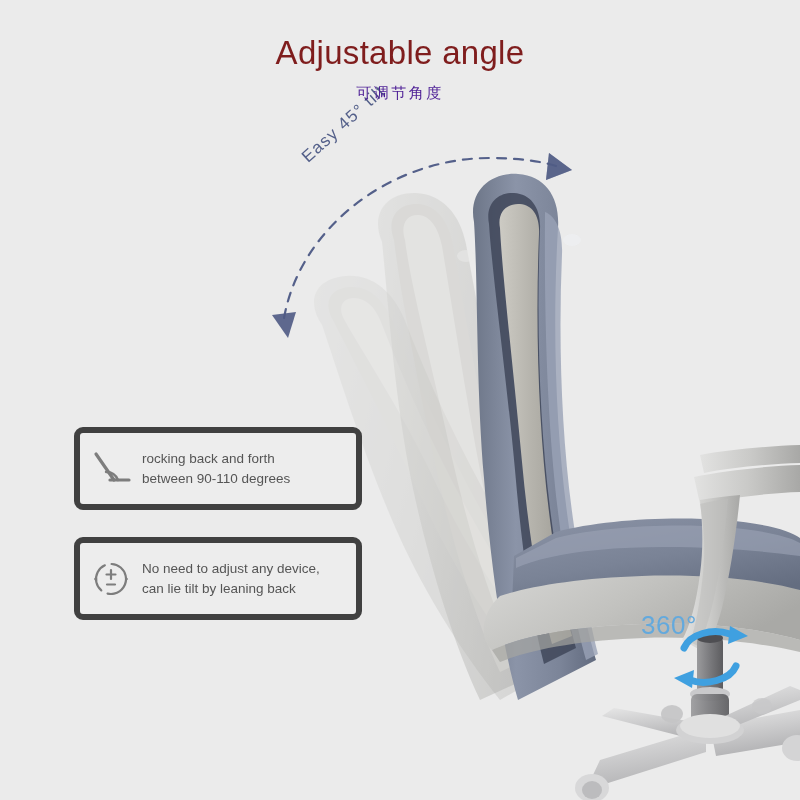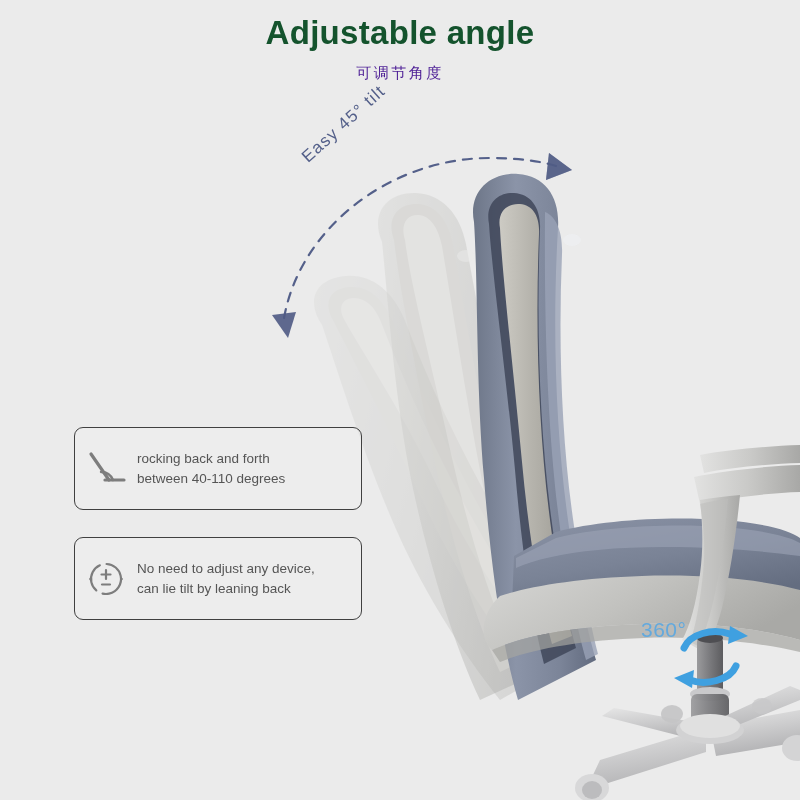--- a/index.html
+++ b/index.html
@@ -7,48 +7,48 @@
     width:800px; height:800px; overflow:hidden;
     background:#ebebeb;
     font-family:"Liberation Sans", sans-serif;
     position:relative;
   }
   #stage { position:absolute; inset:0; }
 
   
   .header { position:absolute; top:0; left:0; width:800px; text-align:center; }
   .title {
-    font-size:33px; font-weight:700; color:#14532d;
-    letter-spacing:.3px; margin-top:16px; line-height:1;
+    font-size:33px; font-weight:400; color:#7f1d1d;
+    letter-spacing:.3px; margin-top:36px; line-height:1;
   }
   .subtitle {
     font-size:15px; color:#4c1d95; margin-top:15px;
     letter-spacing:2.5px; font-family:"DejaVu Sans", sans-serif;
   }
 
   
   .arc-layer { position:absolute; left:0; top:0; width:800px; height:800px; pointer-events:none; }
   .arc-label {
     position:absolute; left:298px; top:152px;
     font-size:17px; color:#54608a; letter-spacing:1.2px;
     transform:rotate(-42deg); transform-origin:left top;
     white-space:nowrap;
   }
 
   
   .rot-label {
     position:absolute; left:641px; top:610px;
-    font-size:21px; color:#63a9dd; letter-spacing:.5px;margin-top:8px;
+    font-size:26px; color:#63a9dd; letter-spacing:.5px;
   }
 
   
   .cards { position:absolute; left:74px; top:427px; width:288px; }
   .card {
     position:relative; height:83px; margin-bottom:27px;
-    border:1px solid #404040; border-radius:9px;
+    border:6px solid #404040; border-radius:9px;
     background:rgba(255,255,255,0.10);
     display:flex; align-items:center;
   }
   .card-icon { width:62px; flex:0 0 62px; display:flex; align-items:center; justify-content:center; }
   .card-text {
     font-size:13.5px; color:#555; line-height:1.45;
     padding-right:10px;
   }
   .card-text span { display:block; white-space:nowrap; }
 </style>
@@ -225,21 +225,21 @@
     <div class="card">
       <div class="card-icon">
         <svg width="42" height="38" viewBox="0 0 42 38">
           <path d="M6,4 L24,30" stroke="#7d7d7d" stroke-width="3.2" stroke-linecap="round" fill="none"></path>
           <path d="M20,30 L39,30" stroke="#7d7d7d" stroke-width="3.2" stroke-linecap="round" fill="none"></path>
           <path d="M16,22 A12,12 0 0 1 28,30" stroke="#7d7d7d" stroke-width="2.4" fill="none" stroke-linecap="round"></path>
         </svg>
       </div>
       <div class="card-text">
         <span>rocking back and forth</span>
-        <span>between 40-110 degrees</span>
+        <span>between 90-110 degrees</span>
       </div>
     </div>
 
     <div class="card">
       <div class="card-icon">
         <svg width="40" height="40" viewBox="0 0 40 40">
           <circle cx="20" cy="20" r="15" fill="none" stroke="#7d7d7d" stroke-width="2.2" stroke-dasharray="30 7 30 7" stroke-linecap="round" transform="rotate(-12 20 20)"></circle>
           <path d="M20,11 L20,20 M15.5,15.5 L24.5,15.5" stroke="#7d7d7d" stroke-width="2.2" stroke-linecap="round" fill="none"></path>
           <path d="M16,25.5 L24,25.5" stroke="#7d7d7d" stroke-width="2.2" stroke-linecap="round" fill="none"></path>
           <circle cx="4.5" cy="20" r="1.3" fill="#7d7d7d"></circle>

